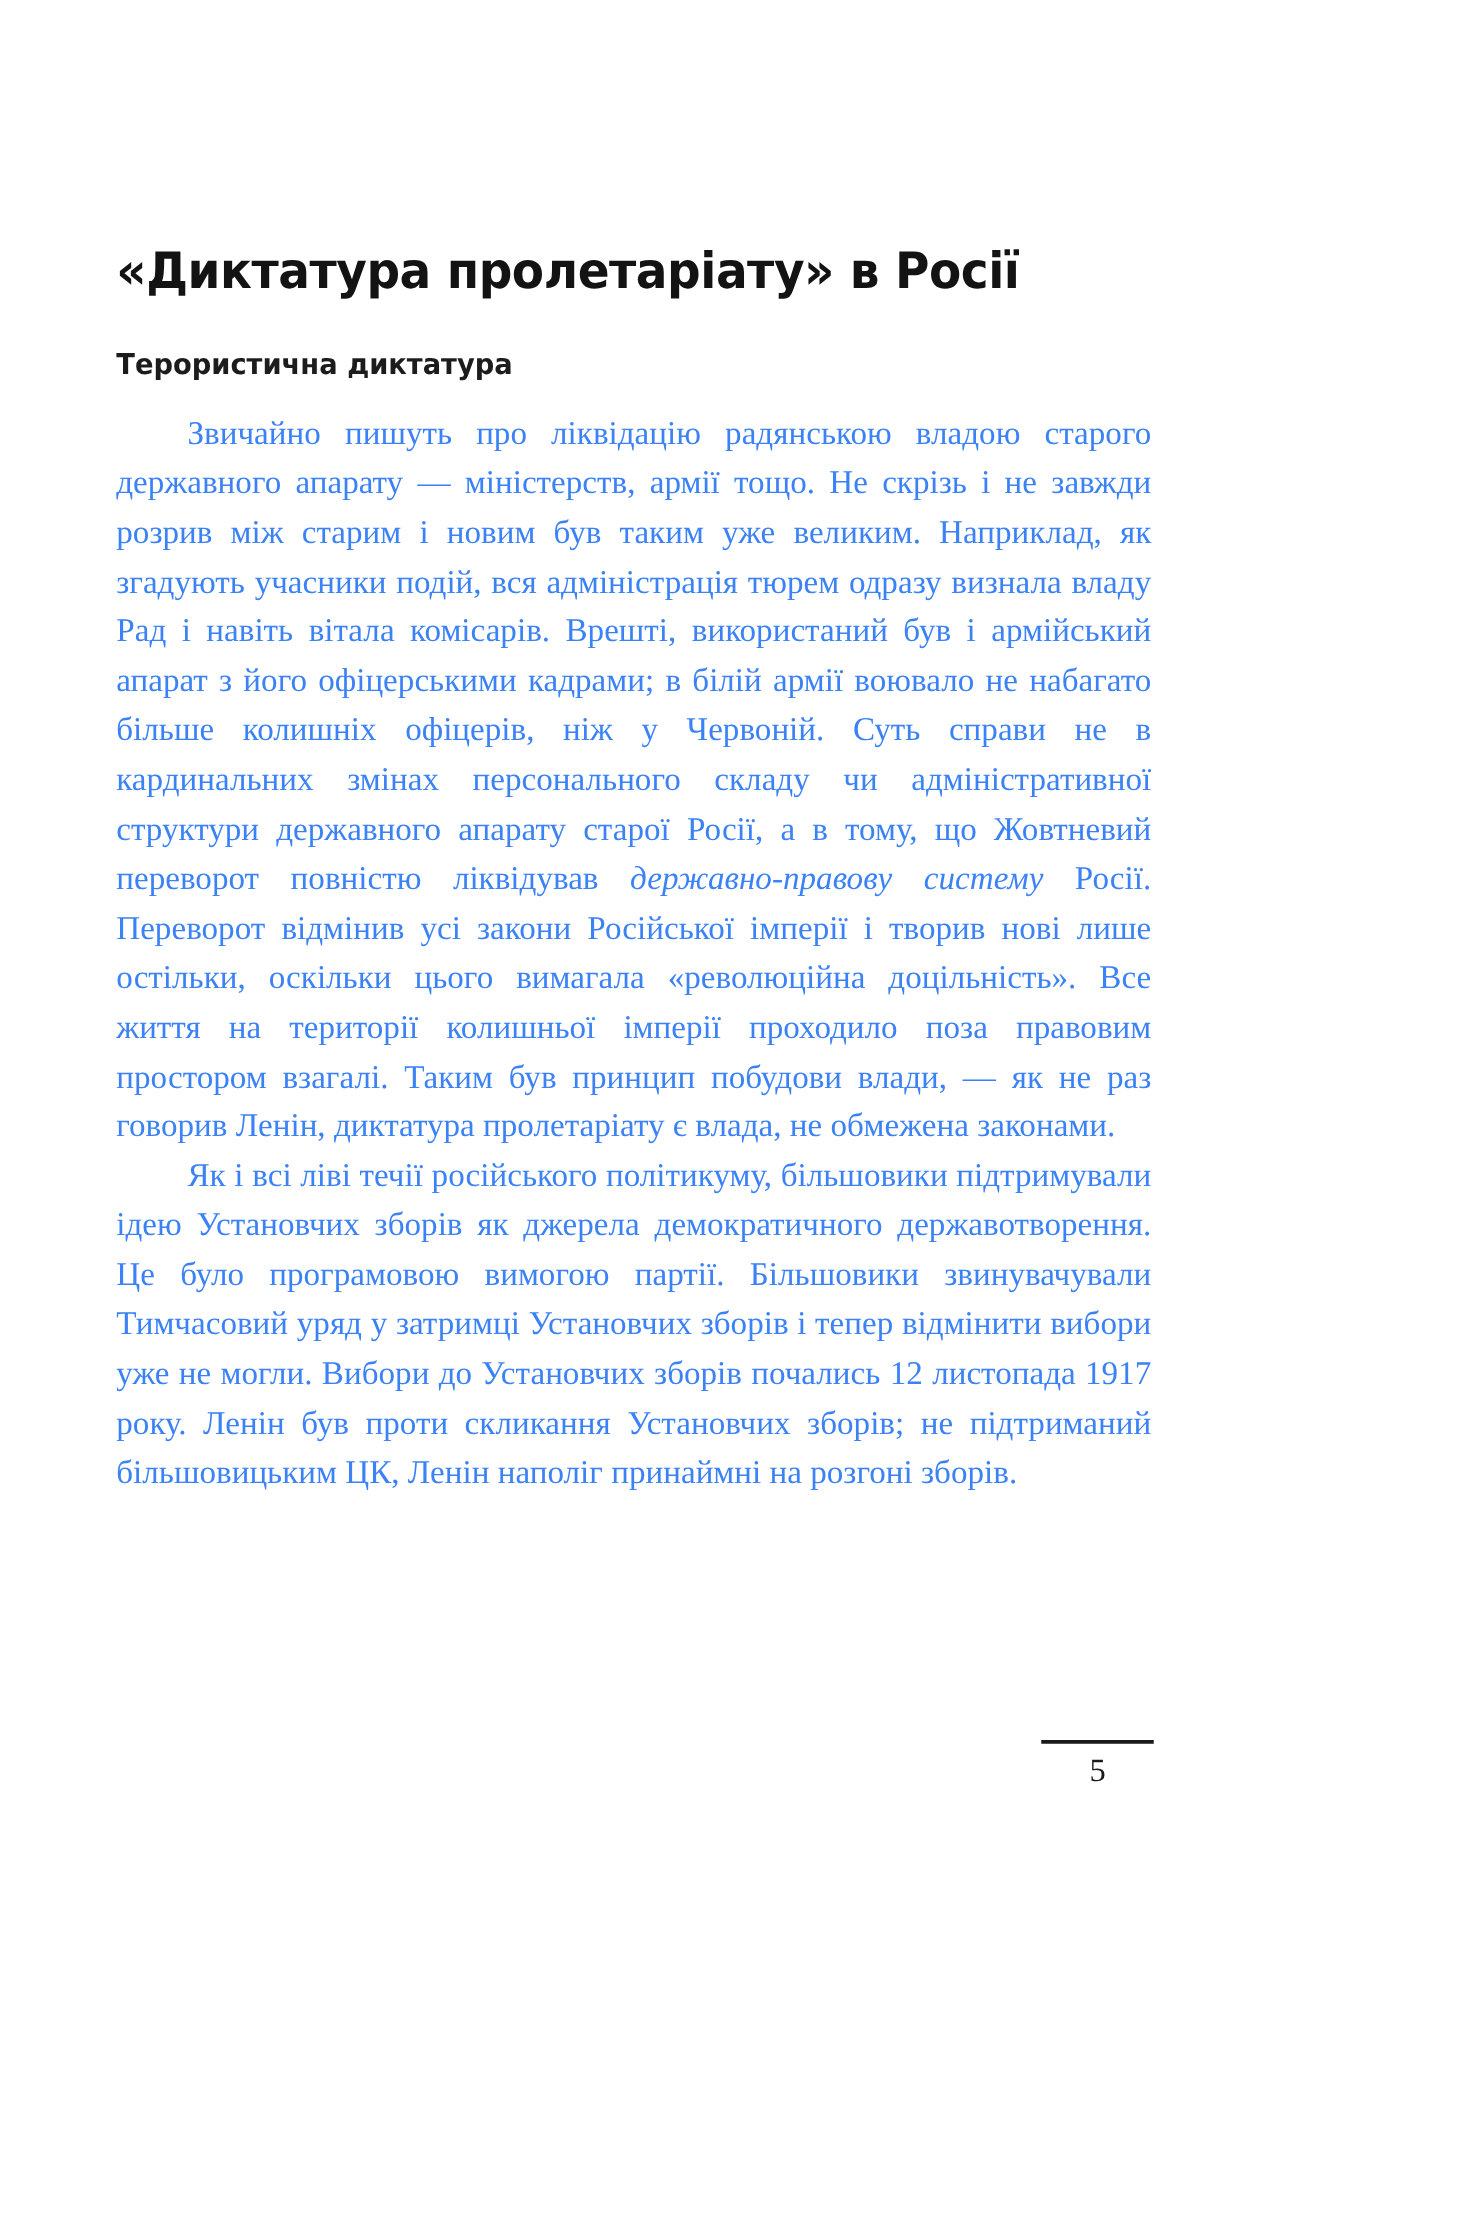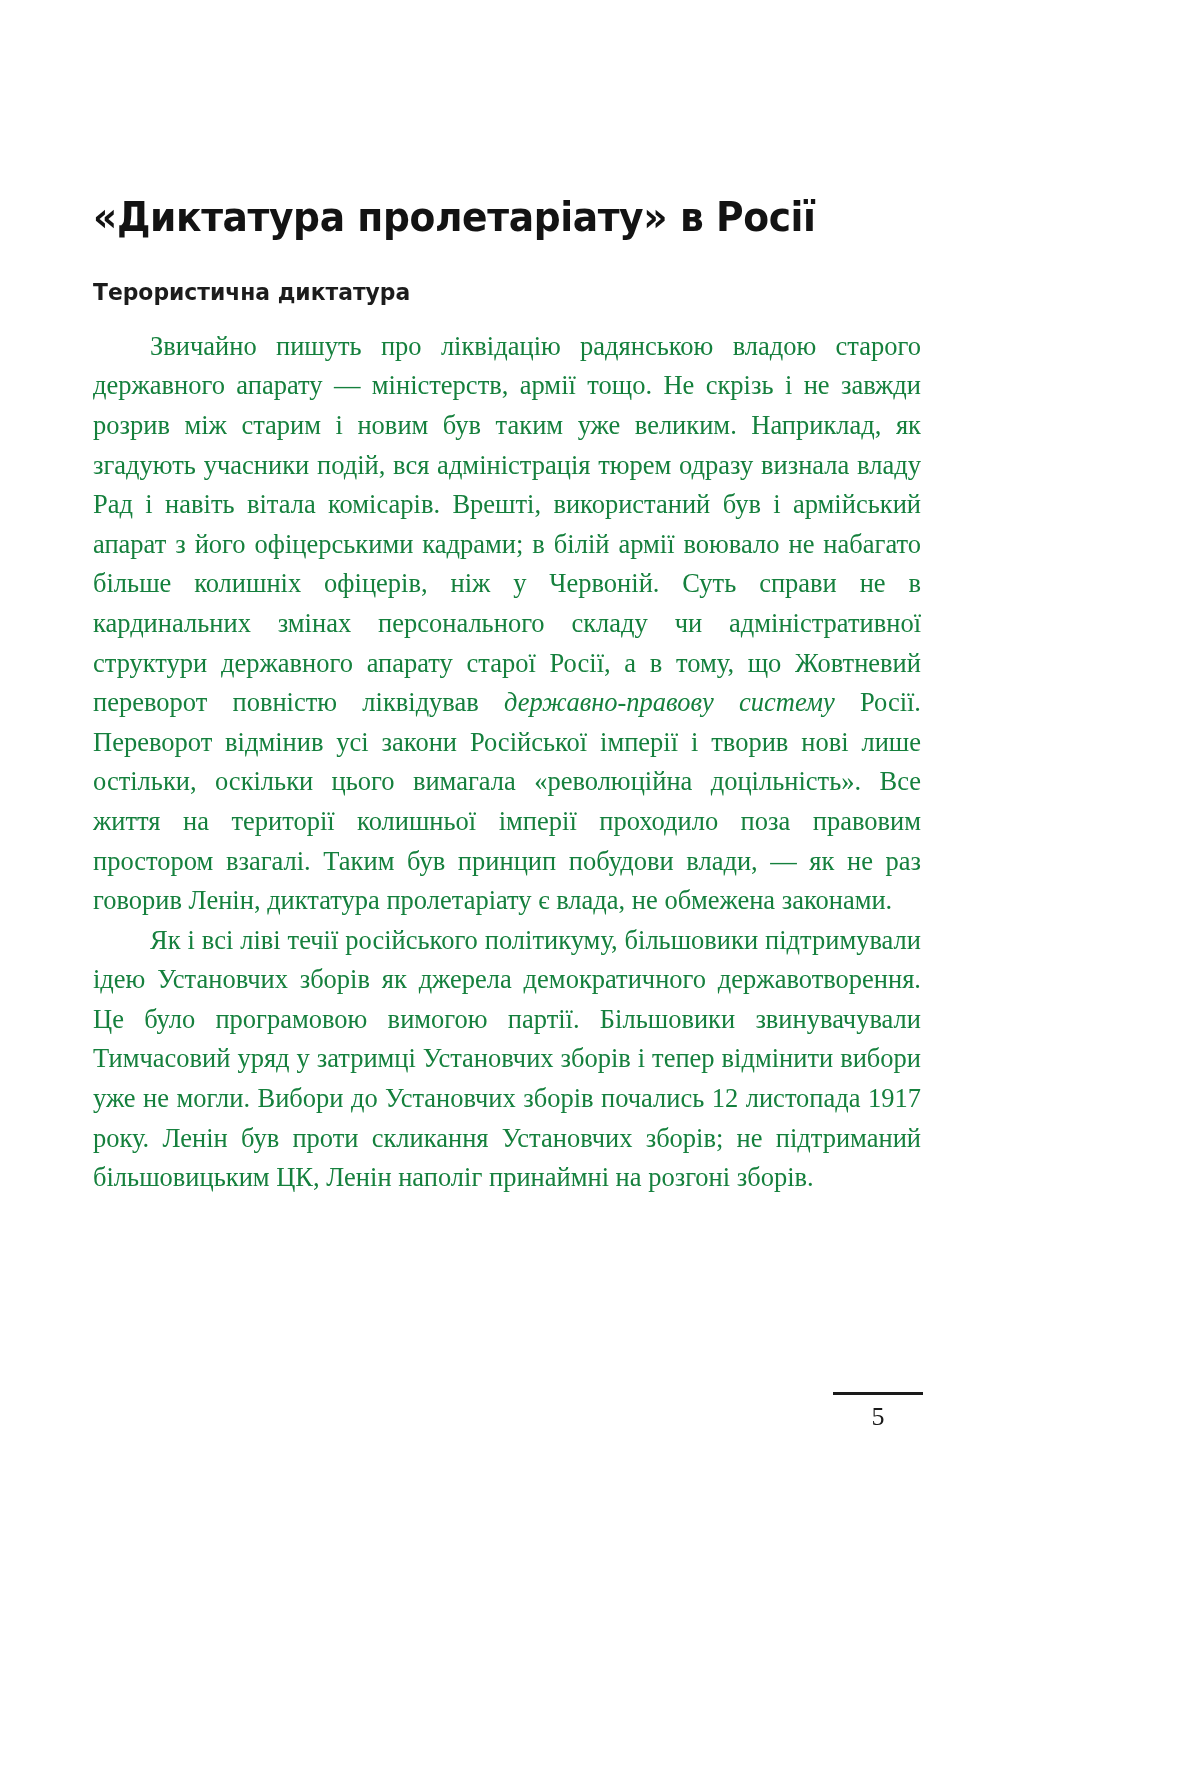--- a/index.html
+++ b/index.html
@@ -57,21 +57,21 @@
     transform: scaleX(0.95);
     transform-origin: left center;
   }
 
   p.body-par {
     font-size: 26.5px;
     line-height: 39.6px;
     text-align: justify;
     text-indent: 57px;
     margin: 0;
-    color: #15803d;
+    color: #3b82f6;
     hyphens: manual;
     word-spacing: 0px;
   }
 
   p.body-par.first {
     margin-top: 20px;
   }
 
   .ital {
     font-style: italic;

